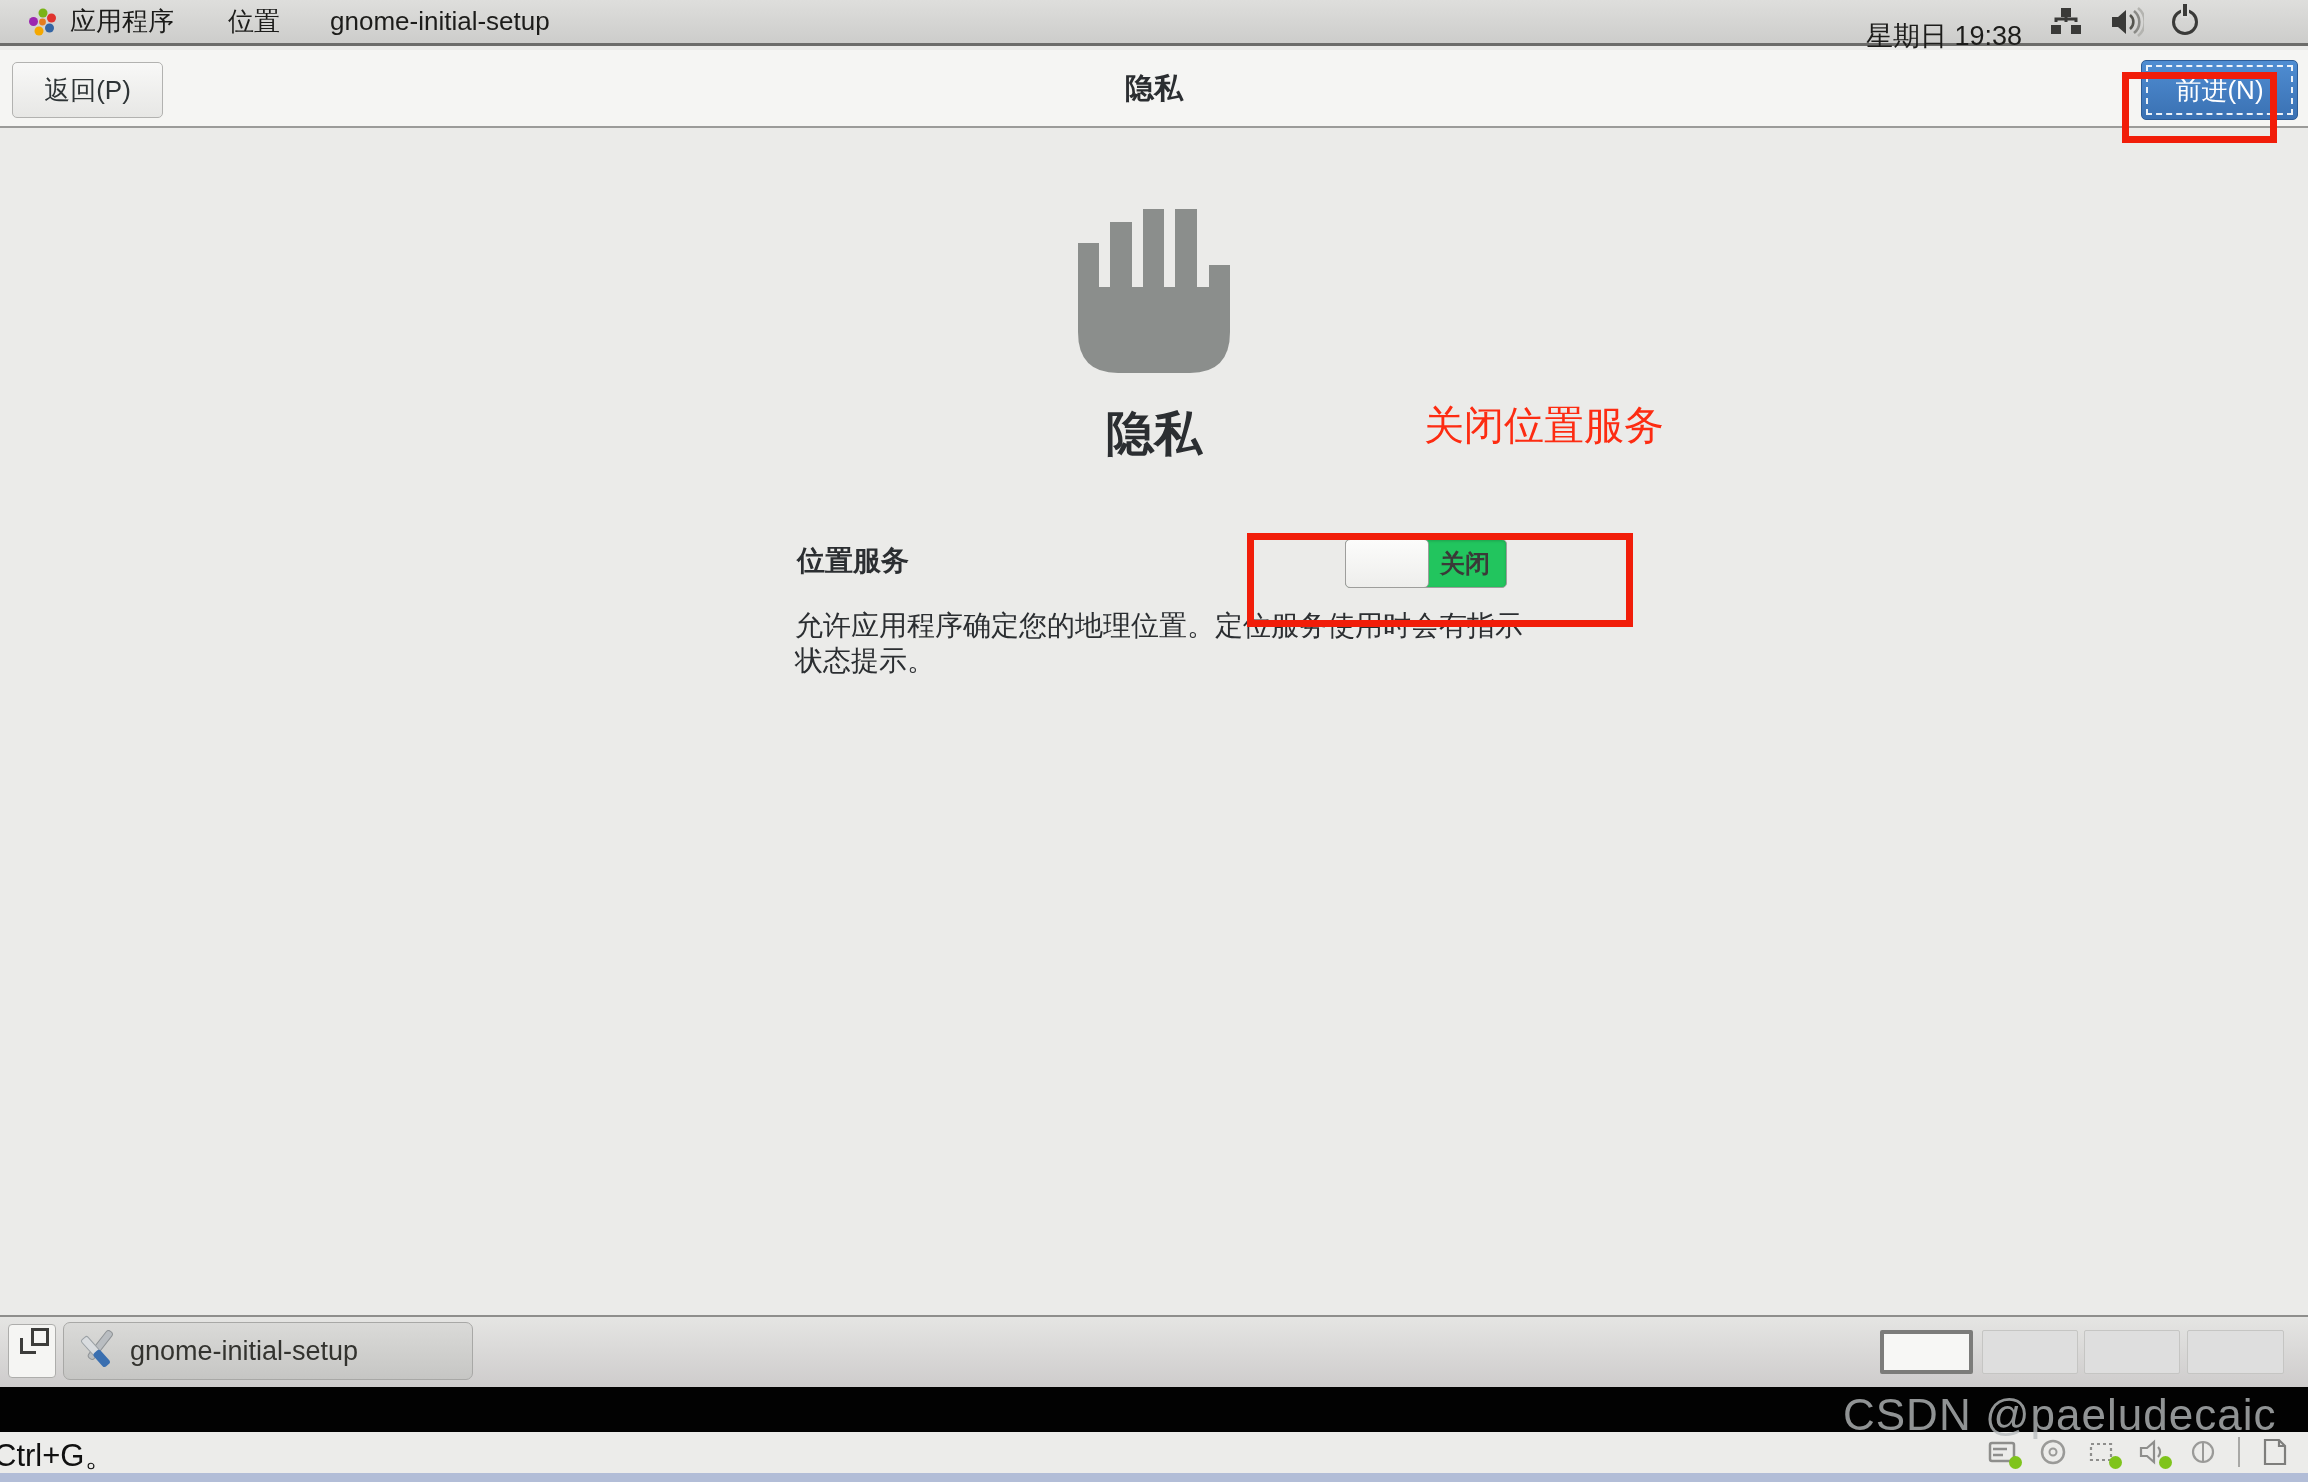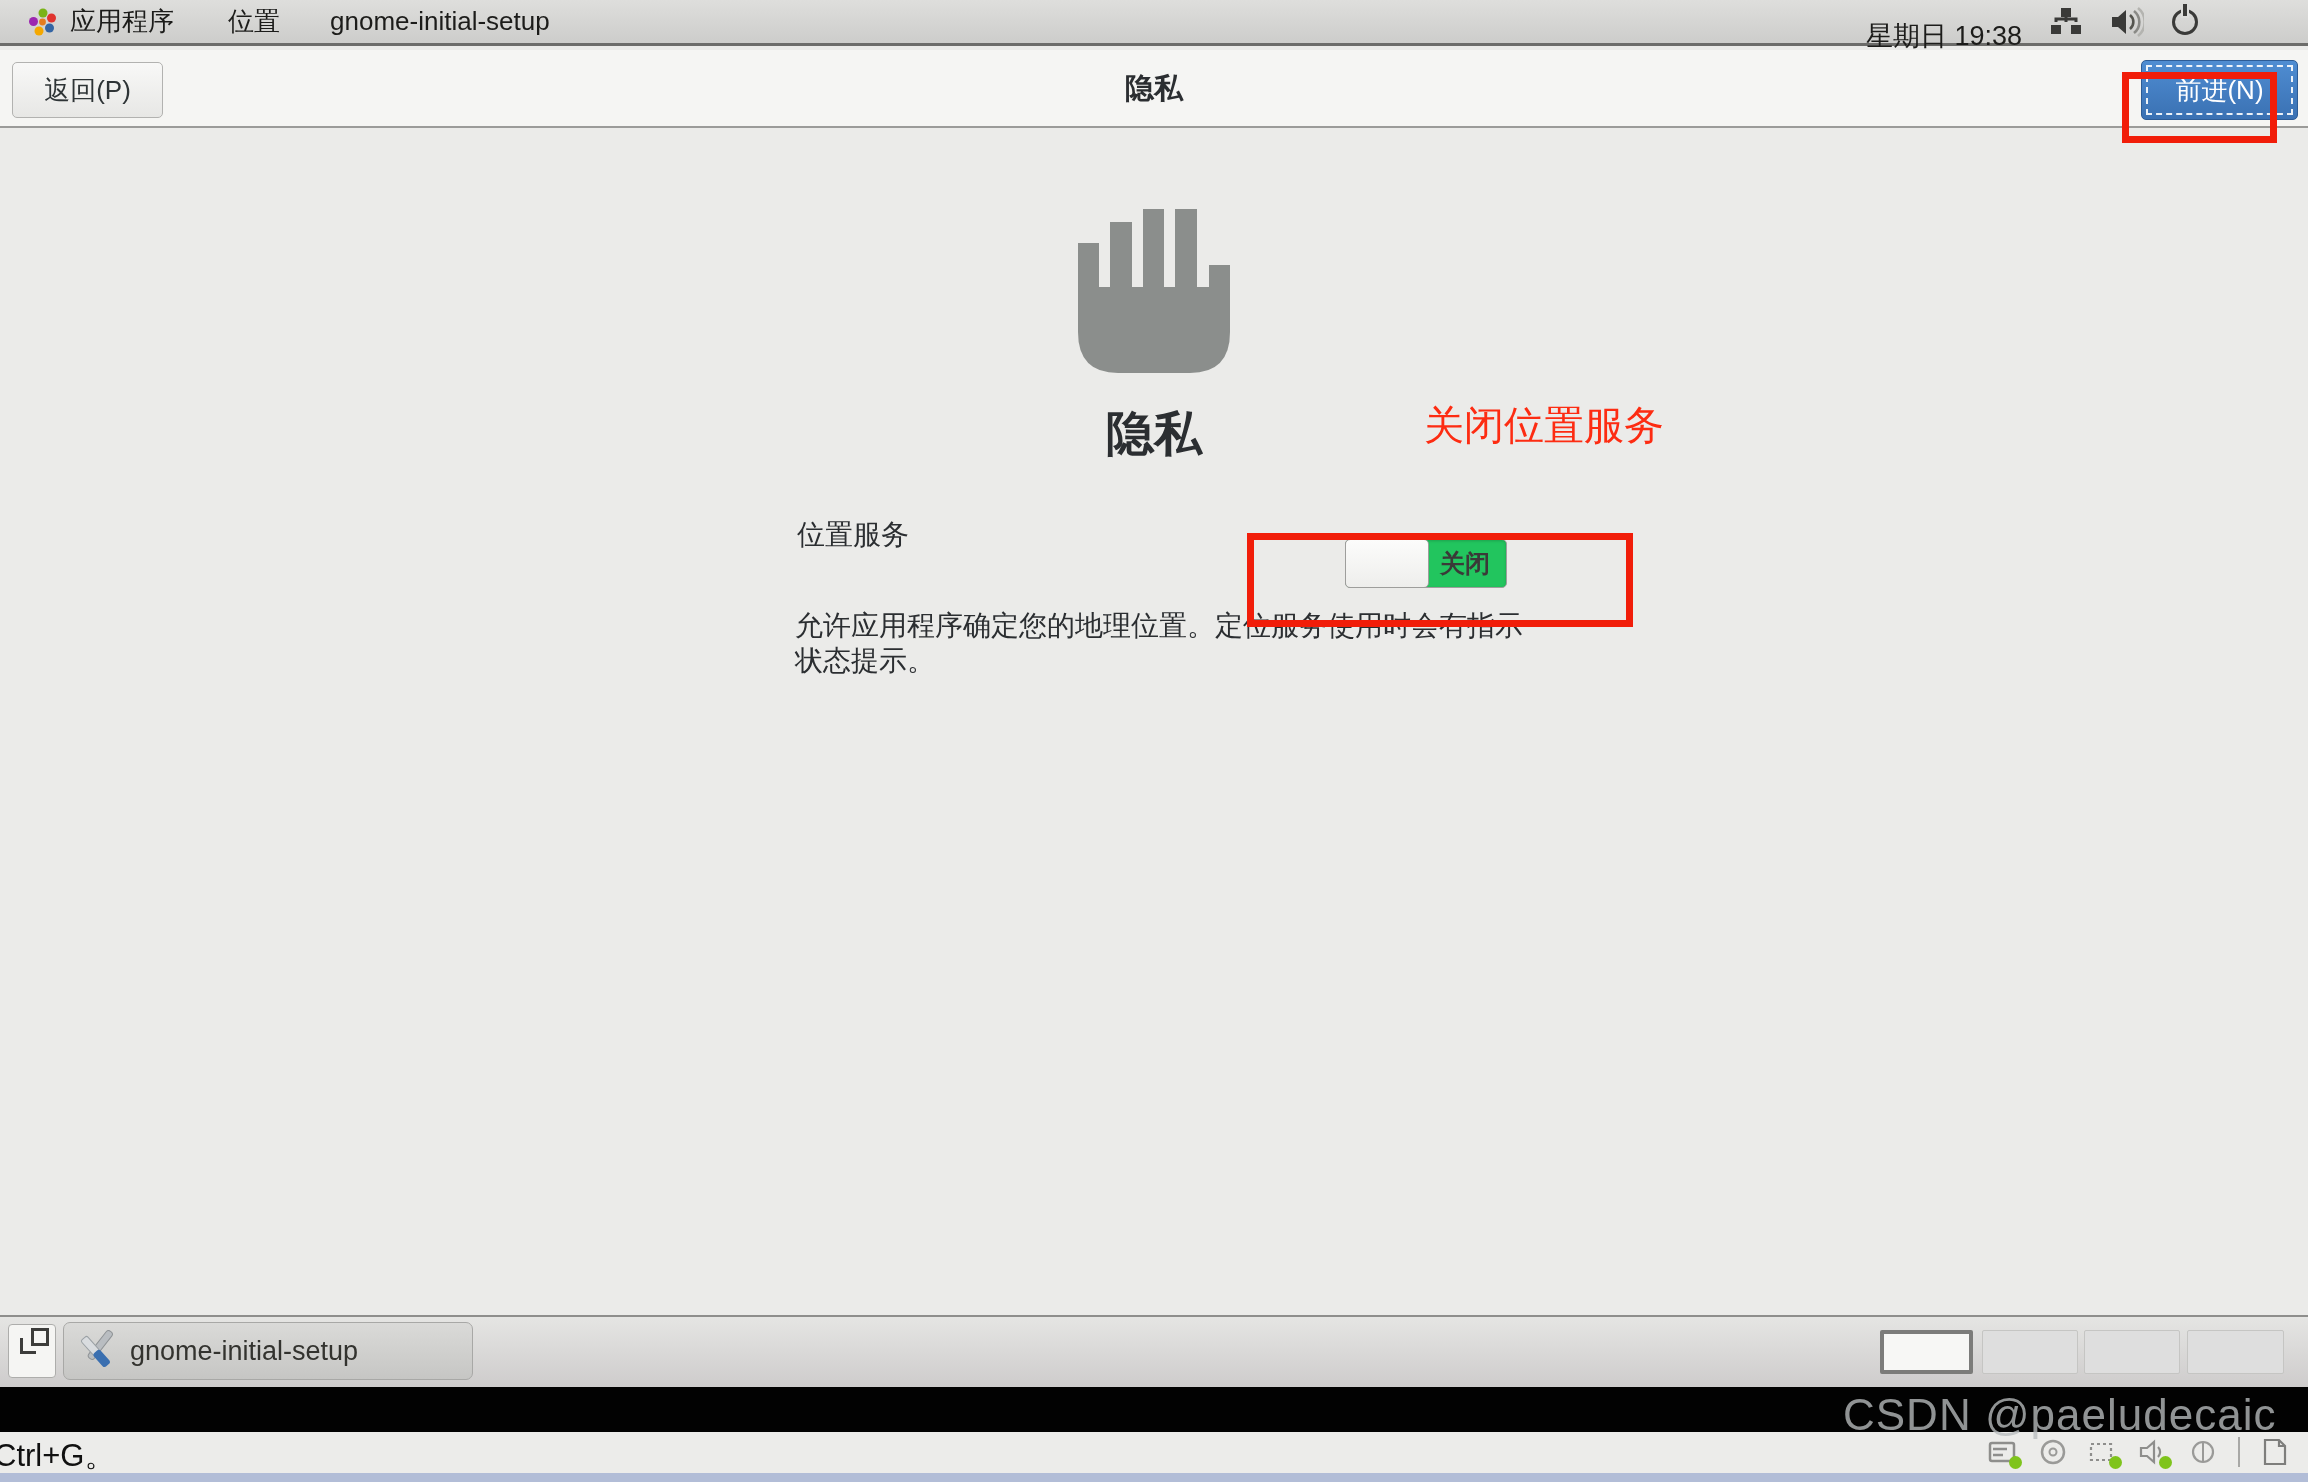--- a/index.html
+++ b/index.html
@@ -42,21 +42,21 @@
   .red-box { border:7px solid #f11d09; position:absolute; z-index:50; }
   .red-box-forward { left:2122px; top:72px; width:155px; height:71px; }
   .red-box-switch  { left:1247px; top:533px; width:386px; height:94px; }
 
   
   .hand-icon { position:absolute; left:1078px; top:208px; width:152px; height:165px; }
   .page-title { position:absolute; left:0; top:402px; width:2308px; text-align:center;
     font-size:48px; font-weight:bold; color:#2b2e31; }
   .annotation-text { position:absolute; left:1424px; top:398px; font-size:40px; color:#fd2c12; }
 
-  .loc-label { position:absolute; left:797px; top:516px; font-size:28px; font-weight:normal; color:#2b2e31; }
+  .loc-label { position:absolute; left:797px; top:542px; font-size:28px; font-weight:bold; color:#2b2e31; }
   .switch { position:absolute; left:1345px; top:539px; width:162px; height:49px;
     background:#22c55e; border:1px solid #9e9e9c; border-radius:5px;
     box-shadow:inset 0 1px 3px rgba(0,0,0,.18); }
   .switch-knob { position:absolute; left:-1px; top:-1px; width:84px; height:49px;
     background:linear-gradient(#fcfcfb,#eeeeec); border:1px solid #9e9e9c; border-radius:5px; }
   .switch-label { position:absolute; right:16px; top:0; height:47px; display:flex; align-items:center;
     font-size:25px; font-weight:bold; color:#3a3a38; }
 
   .desc-1 { position:absolute; left:795px; top:607px; font-size:28px; color:#2b2e31; }
   .desc-2 { position:absolute; left:795px; top:642px; font-size:28px; color:#2b2e31; }

